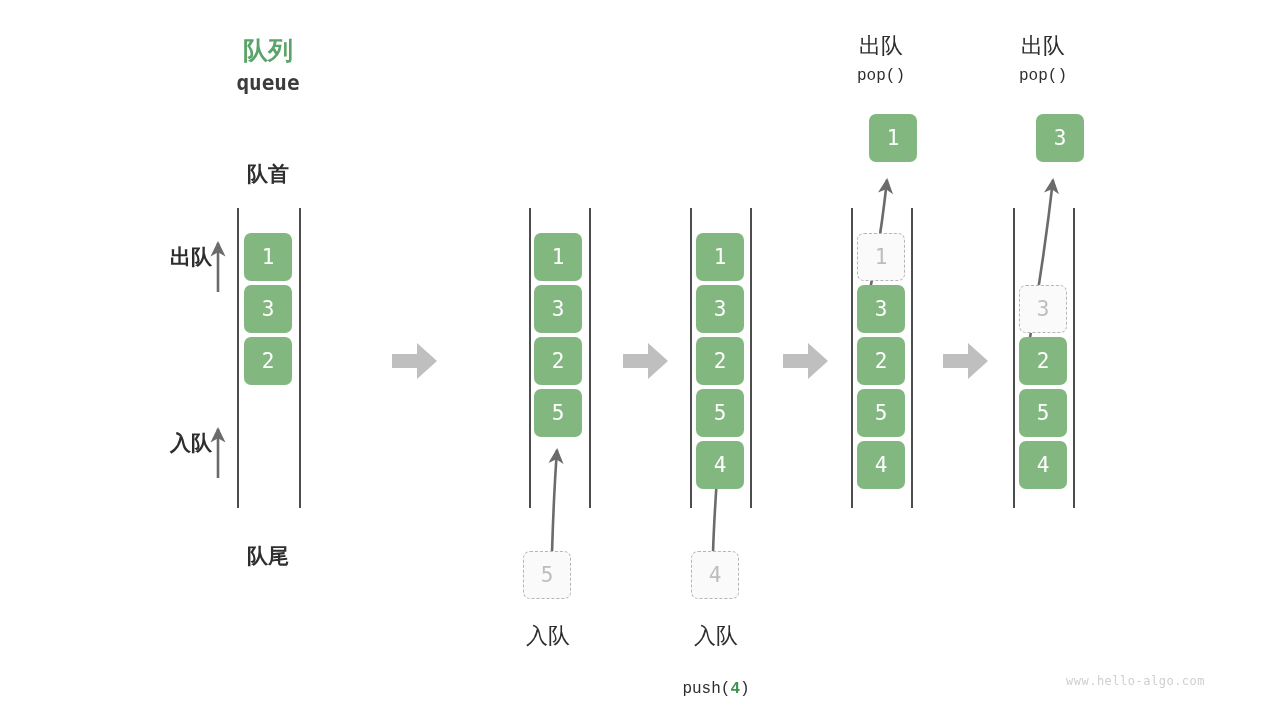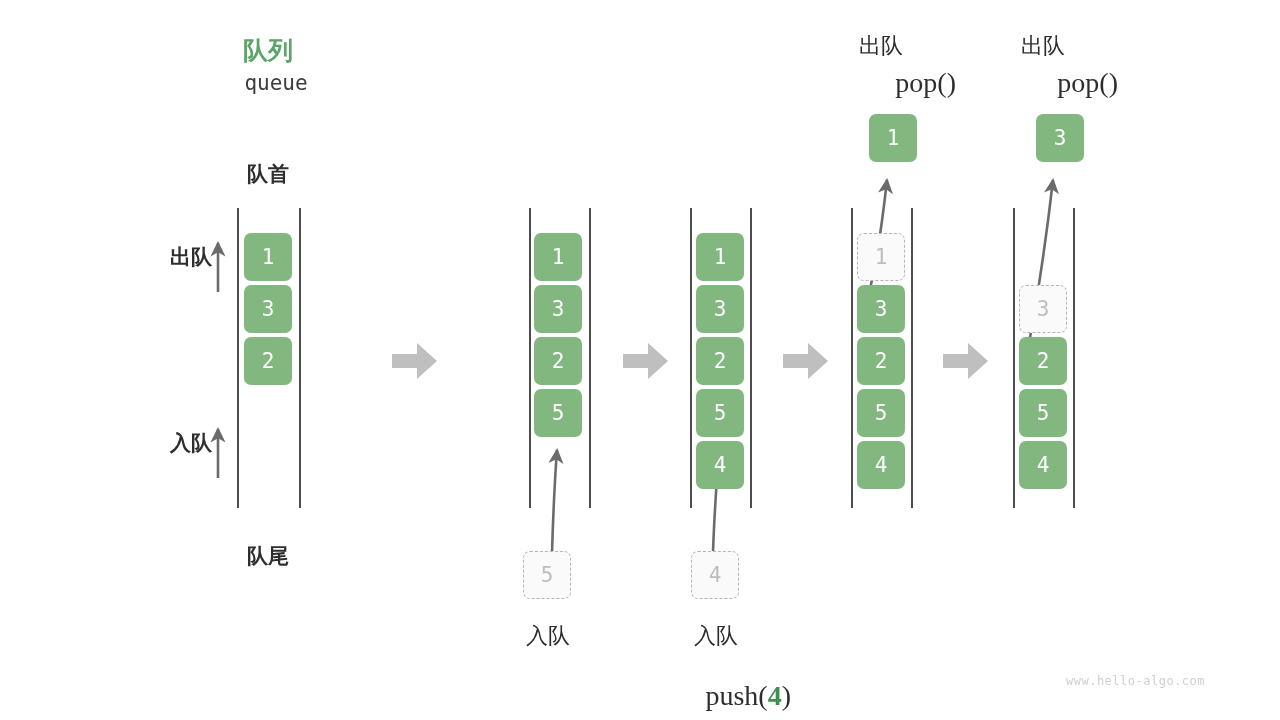--- a/index.html
+++ b/index.html
@@ -48,24 +48,24 @@
     white-space: nowrap;
   }
   .op-cn {
     font-family: "Liberation Sans", sans-serif;
     font-size: 22px;
     color: #2e2e2e;
     text-align: center;
     white-space: nowrap;
   }
   .op-mono {
-    font-family: Liberation Serif, serif;
-    font-size: 28px;
+    font-family: Liberation Mono, monospace;
+    font-size: 16px;
     color: #2e2e2e;
-    text-align: right;
+    text-align: center;
     white-space: nowrap;
   }
   .op-mono .arg { color: #3f8f4f; font-weight: bold; }
 
   .watermark {
     font-family: "DejaVu Sans Mono", monospace;
     font-size: 12px;
     color: #cfcfcf;
     white-space: nowrap;
     letter-spacing: 0.5px;
@@ -143,21 +143,21 @@
     <g stroke="#6b6b6b" stroke-width="2.6" fill="none">
       <path d="M861,330 C 866,300 876,280 887,180" marker-end="url(#tip)"></path>
     </g>
 
     <g stroke="#6b6b6b" stroke-width="2.6" fill="none">
       <path d="M1022,380 C 1032,330 1045,250 1053,180" marker-end="url(#tip)"></path>
     </g>
   </svg>
 
   <div class="abs title-cn" style="left:188px; top:34px; width:160px;">队列</div>
-  <div class="abs title-mono" style="left:196px; top:71px; width:160px;">queue</div>
+  <div class="abs title-mono" style="left:188px; top:71px; width:160px;font-weight:bold;">queue</div>
 
   <div class="abs label-bold" style="left:188px; top:542px; width:160px;">队尾</div>
   <div class="abs label-bold" style="left:188px; top:160px; width:160px;">队首</div>
 
   <div class="abs label-bold" style="left:140px; top:243px; width:72px; text-align:right;">出队</div>
   <div class="abs label-bold" style="left:140px; top:429px; width:72px; text-align:right;">入队</div>
 
   <div class="rail" style="left:237px; top:208px; height:300px;"></div>
   <div class="rail" style="left:299px; top:208px; height:300px;"></div>
 

